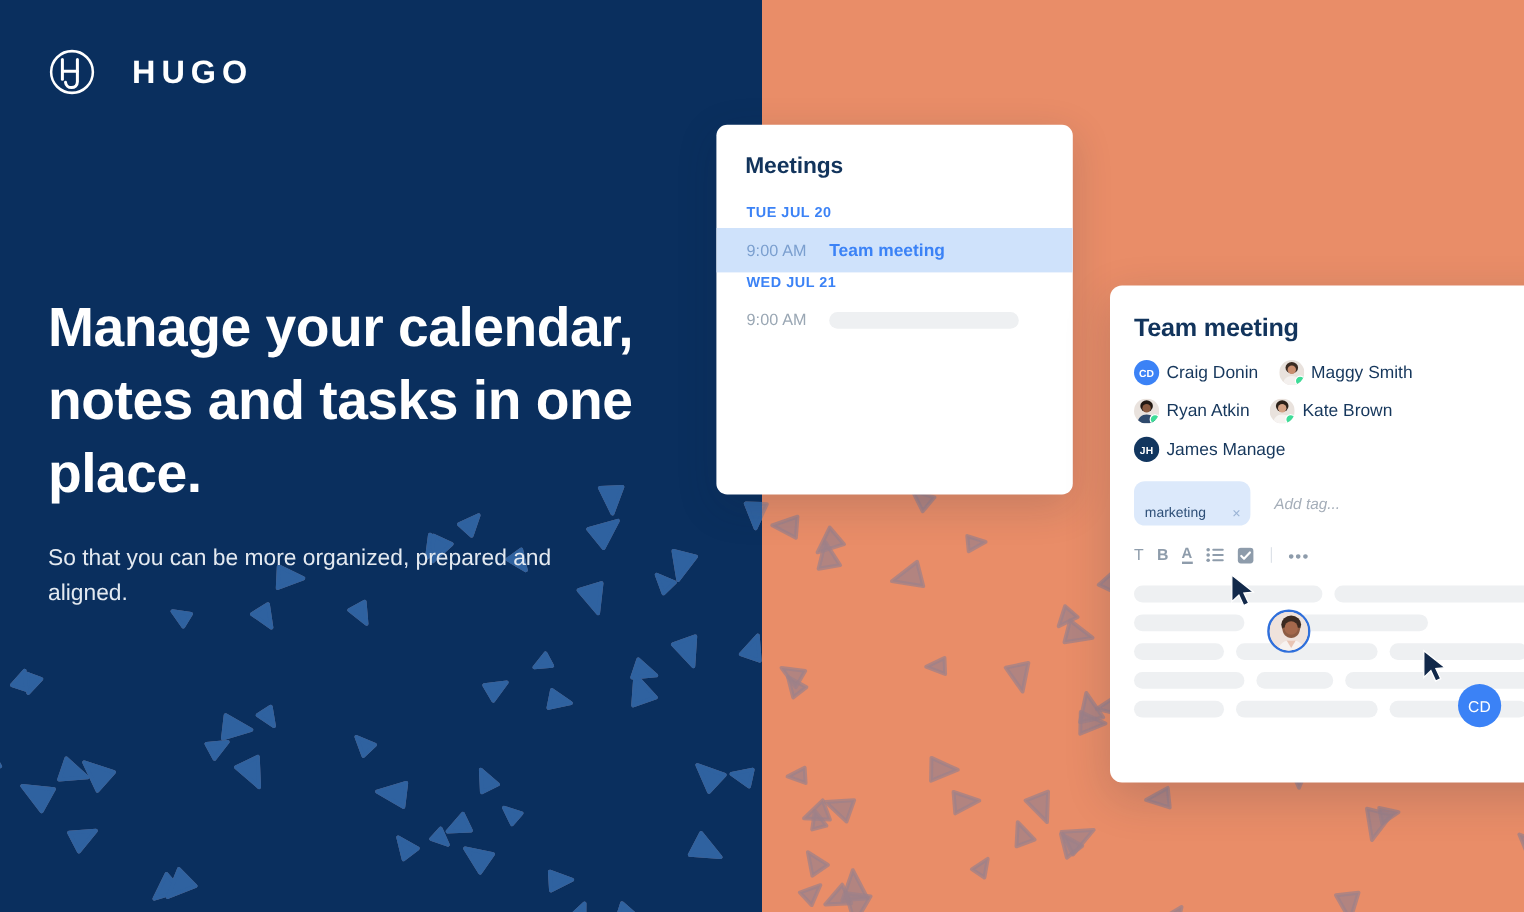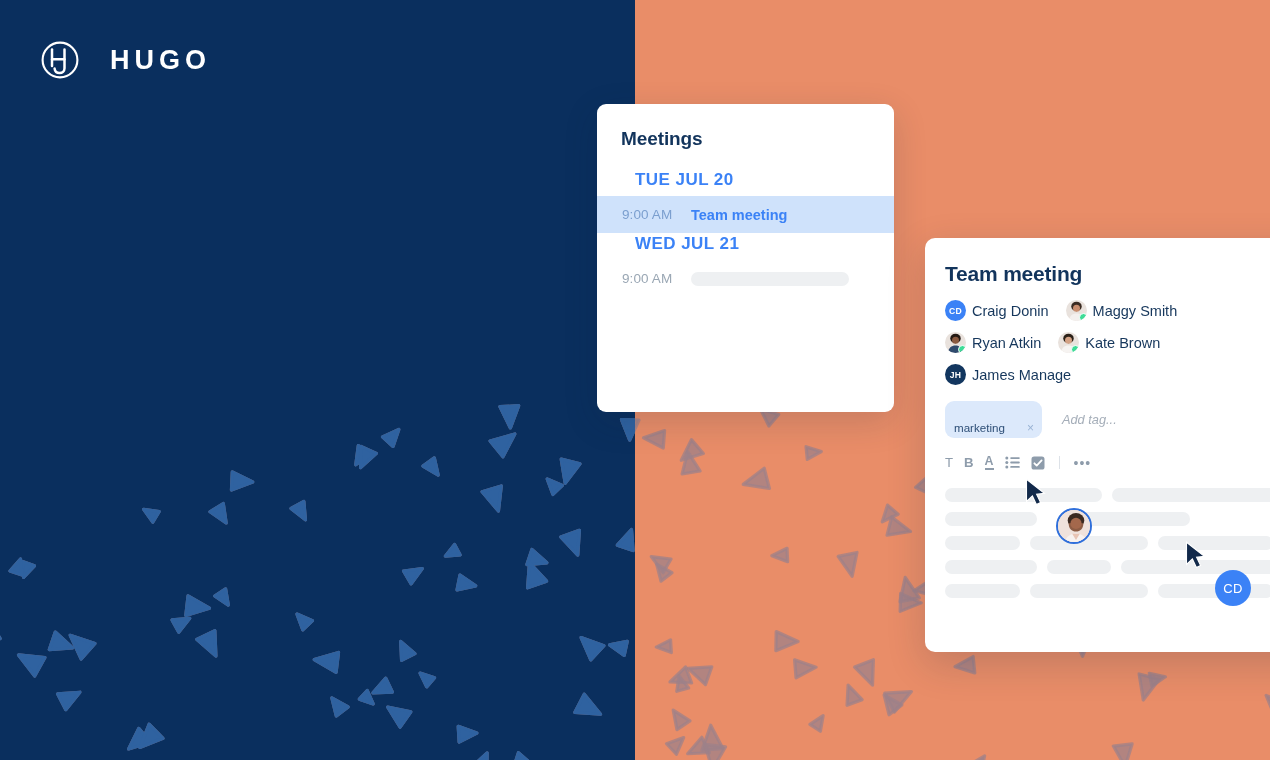--- a/index.html
+++ b/index.html
@@ -88,24 +88,24 @@
   }
   #meetings-title {
     color: #12345c;
     font-size: 19px;
     font-weight: bold;
     padding: 24px 0 0 24px;
     letter-spacing: -0.1px;
   }
   .day-label {
     color: #3b82f6;
-    font-size: 17px;
+    font-size: 12px;
     font-weight: bold;
     letter-spacing: 0.45px;
-    padding-left: 38px;
+    padding-left: 25px;
   }
   .slot-row {
     display: flex;
     align-items: center;
     height: 37px;
     padding-left: 25px;
   }
   .slot-row.selected { background: #cfe2fb; }
   .slot-time {
     color: #9aa7b4;
@@ -618,20 +618,24 @@
   <div id="logo">
     <svg width="40" height="40" viewBox="0 0 40 40">
       <circle cx="20" cy="20" r="17.4" fill="none" stroke="#ffffff" stroke-width="2.1"></circle>
       <path d="M24.5 9.6 L24.5 28.2 C24.5 31.2 22.2 33 19.6 33 C16.9 33 14.9 31.2 14.6 28.6" fill="none" stroke="#ffffff" stroke-width="2.5" stroke-linecap="round"></path>
       <path d="M12.0 9.6 L12.0 26.0" fill="none" stroke="#ffffff" stroke-width="2.5" stroke-linecap="round"></path>
       <path d="M12.2 19.3 L24.4 19.3" fill="none" stroke="#ffffff" stroke-width="2.5" stroke-linecap="round"></path>
     </svg>
     <span id="logo-word">HUGO</span>
   </div>
 
+  <div id="hero">
+    <h1 id="headline">Manage your calendar, notes and tasks in one place.</h1>
+    <p id="subhead">So that you can be more organized, prepared and aligned.</p>
+  </div>
 
   <div id="meetings-card">
     <div id="meetings-title">Meetings</div>
     <div id="meetings-list">
         <div class="day-label" style="margin-top: 20px;">TUE JUL 20</div>
         <div class="slot-row selected" style="margin-top: 6px;">
           <span class="slot-time">9:00 AM</span>
           <span class="slot-title">Team meeting</span>
         </div>
         <div class="day-label" style="margin-top: 1px;">WED JUL 21</div>

